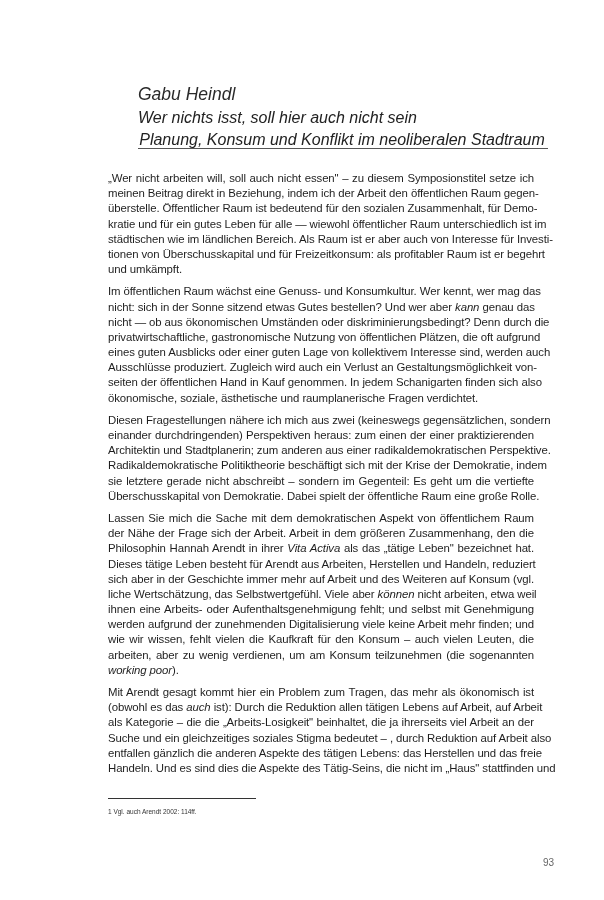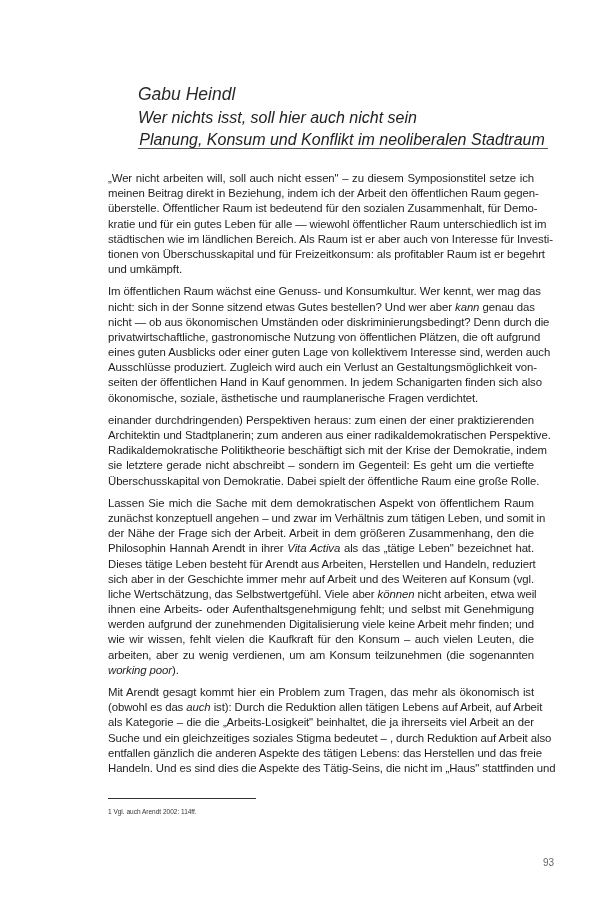--- a/index.html
+++ b/index.html
@@ -51,29 +51,29 @@
         <div class="line">Im öffentlichen Raum wächst eine Genuss- und Konsumkultur. Wer kennt, wer mag das</div>
         <div class="line">nicht: sich in der Sonne sitzend etwas Gutes bestellen? Und wer aber <i>kann</i> genau das</div>
         <div class="line">nicht — ob aus ökonomischen Umständen oder diskriminierungsbedingt? Denn durch die</div>
         <div class="line">privatwirtschaftliche, gastronomische Nutzung von öffentlichen Plätzen, die oft aufgrund</div>
         <div class="line">eines guten Ausblicks oder einer guten Lage von kollektivem Interesse sind, werden auch</div>
         <div class="line">Ausschlüsse produziert. Zugleich wird auch ein Verlust an Gestaltungsmöglichkeit von-</div>
         <div class="line">seiten der öffentlichen Hand in Kauf genommen. In jedem Schanigarten finden sich also</div>
         <div class="line last">ökonomische, soziale, ästhetische und raumplanerische Fragen verdichtet.</div>
       </div>
       <div class="para">
+        <div class="line">Diesen Fragestellungen nähere ich mich aus zwei (keineswegs gegensätzlichen, sondern</div>
         <div class="line">einander durchdringenden) Perspektiven heraus: zum einen der einer praktizierenden</div>
         <div class="line">Architektin und Stadtplanerin; zum anderen aus einer radikaldemokratischen Perspektive.</div>
         <div class="line">Radikaldemokratische Politiktheorie beschäftigt sich mit der Krise der Demokratie, indem</div>
         <div class="line">sie letztere gerade nicht abschreibt – sondern im Gegenteil: Es geht um die vertiefte</div>
         <div class="line last">Überschusskapital von Demokratie. Dabei spielt der öffentliche Raum eine große Rolle.</div>
       </div>
       <div class="para">
         <div class="line">Lassen Sie mich die Sache mit dem demokratischen Aspekt von öffentlichem Raum</div>
-        <div class="line">zunächst konzeptuell angehen – und zwar im Verhältnis zum tätigen Leben, und somit in</div>
         <div class="line">der Nähe der Frage sich der Arbeit. Arbeit in dem größeren Zusammenhang, den die</div>
         <div class="line">Philosophin Hannah Arendt in ihrer <i>Vita Activa</i> als das „tätige Leben" bezeichnet hat.</div>
         <div class="line">Dieses tätige Leben besteht für Arendt aus Arbeiten, Herstellen und Handeln, reduziert</div>
         <div class="line">sich aber in der Geschichte immer mehr auf Arbeit und des Weiteren auf Konsum (vgl.</div>
         <div class="line">liche Wertschätzung, das Selbstwertgefühl. Viele aber <i>können</i> nicht arbeiten, etwa weil</div>
         <div class="line">ihnen eine Arbeits- oder Aufenthaltsgenehmigung fehlt; und selbst mit Genehmigung</div>
         <div class="line">werden aufgrund der zunehmenden Digitalisierung viele keine Arbeit mehr finden; und</div>
         <div class="line">wie wir wissen, fehlt vielen die Kaufkraft für den Konsum – auch vielen Leuten, die</div>
         <div class="line">arbeiten, aber zu wenig verdienen, um am Konsum teilzunehmen (die sogenannten</div>
         <div class="line last"><i>working poor</i>).</div>

